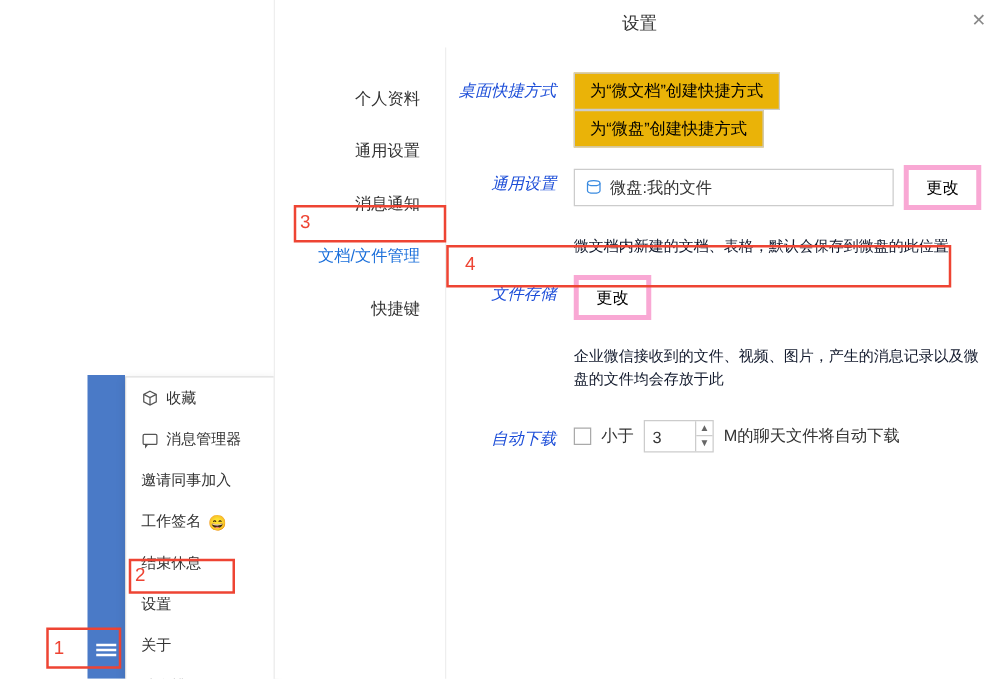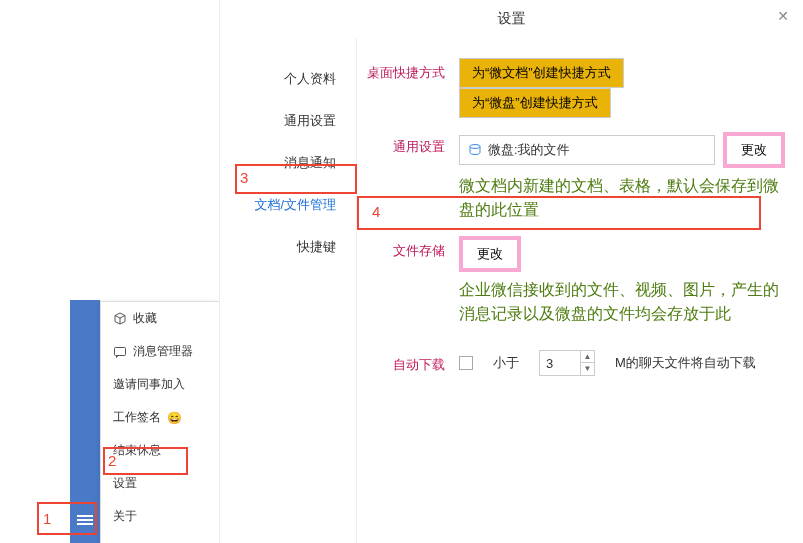--- a/index.html
+++ b/index.html
@@ -153,21 +153,22 @@
       display: flex;
       align-items: flex-start;
       margin-bottom: 14px;
     }
     .row-label {
       width: 92px;
       text-align: right;
       padding-right: 14px;
       padding-top: 6px;
       flex-shrink: 0;
-      color: #be185d;
+      color: #1d4ed8;
+      font-style: italic;
     }
     .row-content { flex: 1; }
     .btn-outline {
       display: inline-block;
       border: 1px solid #ccc;
       background: #eab308;
       padding: 5px 12px;
       font-size: 13px;
       cursor: pointer;
       font-family: inherit;
@@ -200,23 +201,23 @@
     }
     .btn-change {
       border: 4px solid #f9a8d4;
       background: #fff;
       padding: 5px 14px;
       font-size: 13px;
       cursor: pointer;
       font-family: inherit;
     }
     .hint {
-      color: #4d7c0f;
-      font-size: 16px;
-      margin-top: 6px;
+      color: #0f172a;
+      font-size: 12px;
+      margin-top: 20px;
       line-height: 1.5;
     }
     .callout-4 {
       position: absolute;
       left: 357px;
       top: 196px;
       width: 404px;
       height: 34px;
       border: 2.5px solid #e43;
       pointer-events: none;
@@ -224,21 +225,21 @@
     .callout-4-label {
       position: absolute;
       left: 372px;
       top: 203px;
       color: #e43;
       font-size: 15px;
     }
     .auto-row {
       display: flex;
       align-items: center;
-      gap: 20px;
+      gap: 8px;
     }
     .checkbox {
       width: 14px;
       height: 14px;
       border: 1px solid #aaa;
       display: inline-block;
       cursor: pointer;
     }
     .spinner {
       border: 1px solid #ccc;

